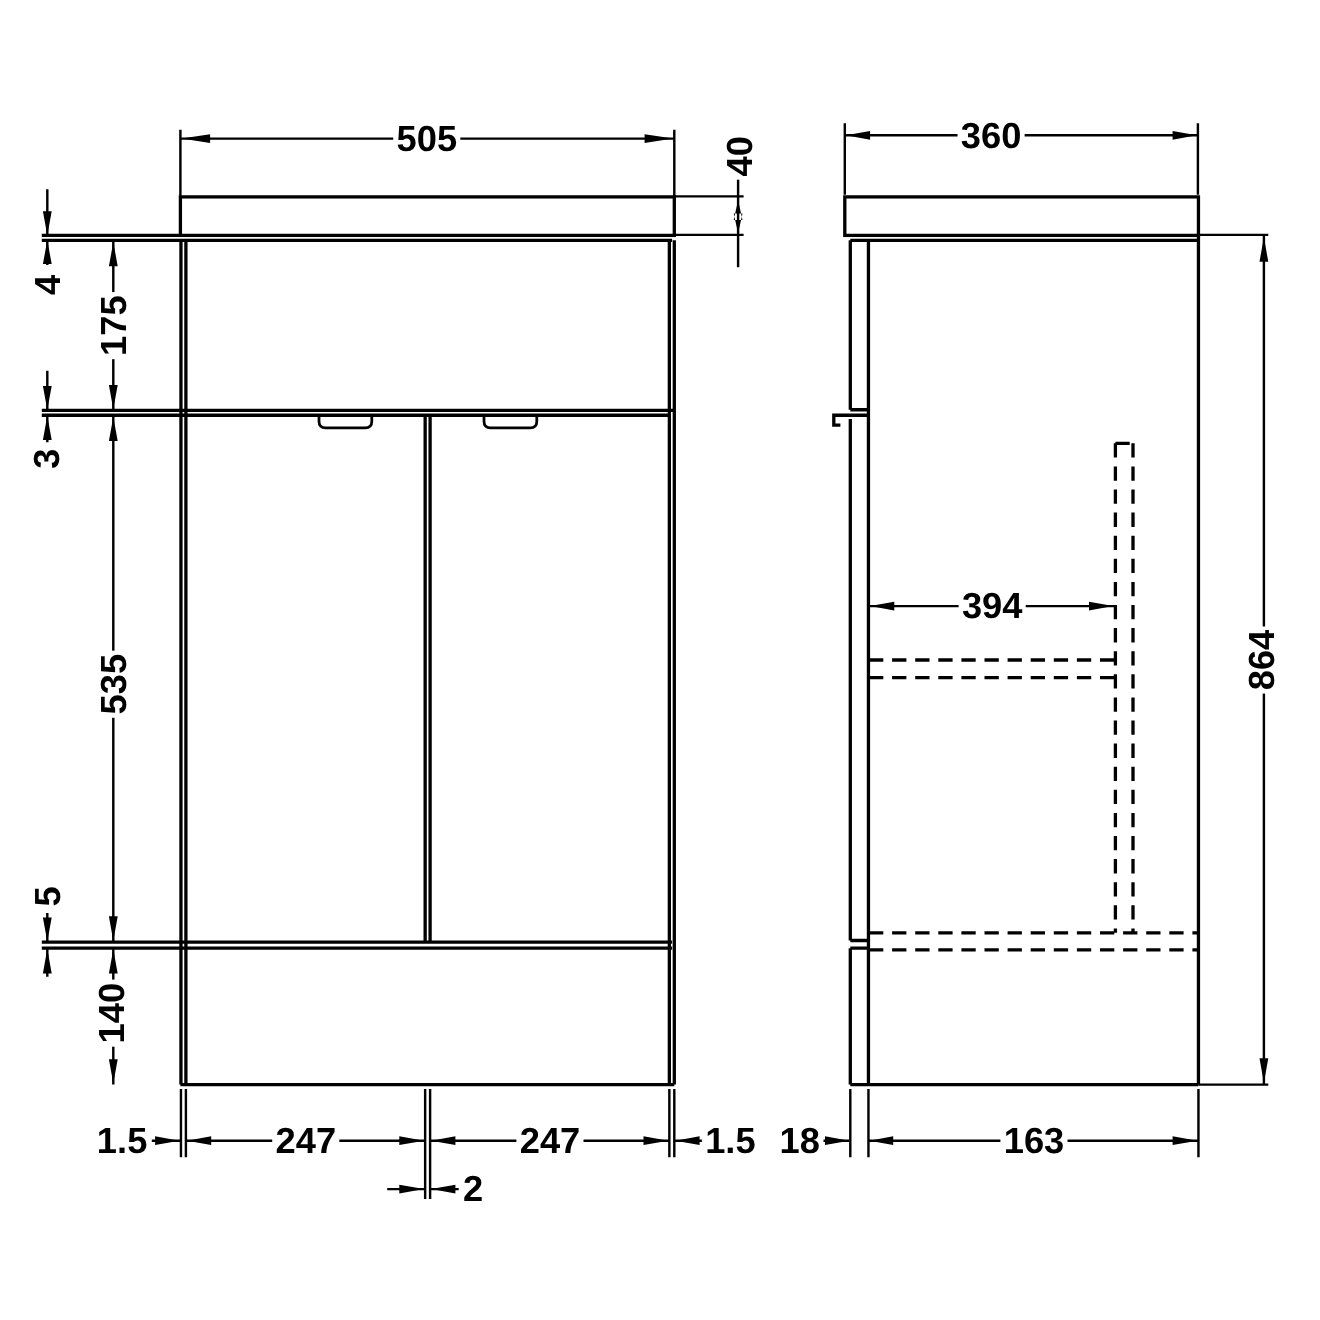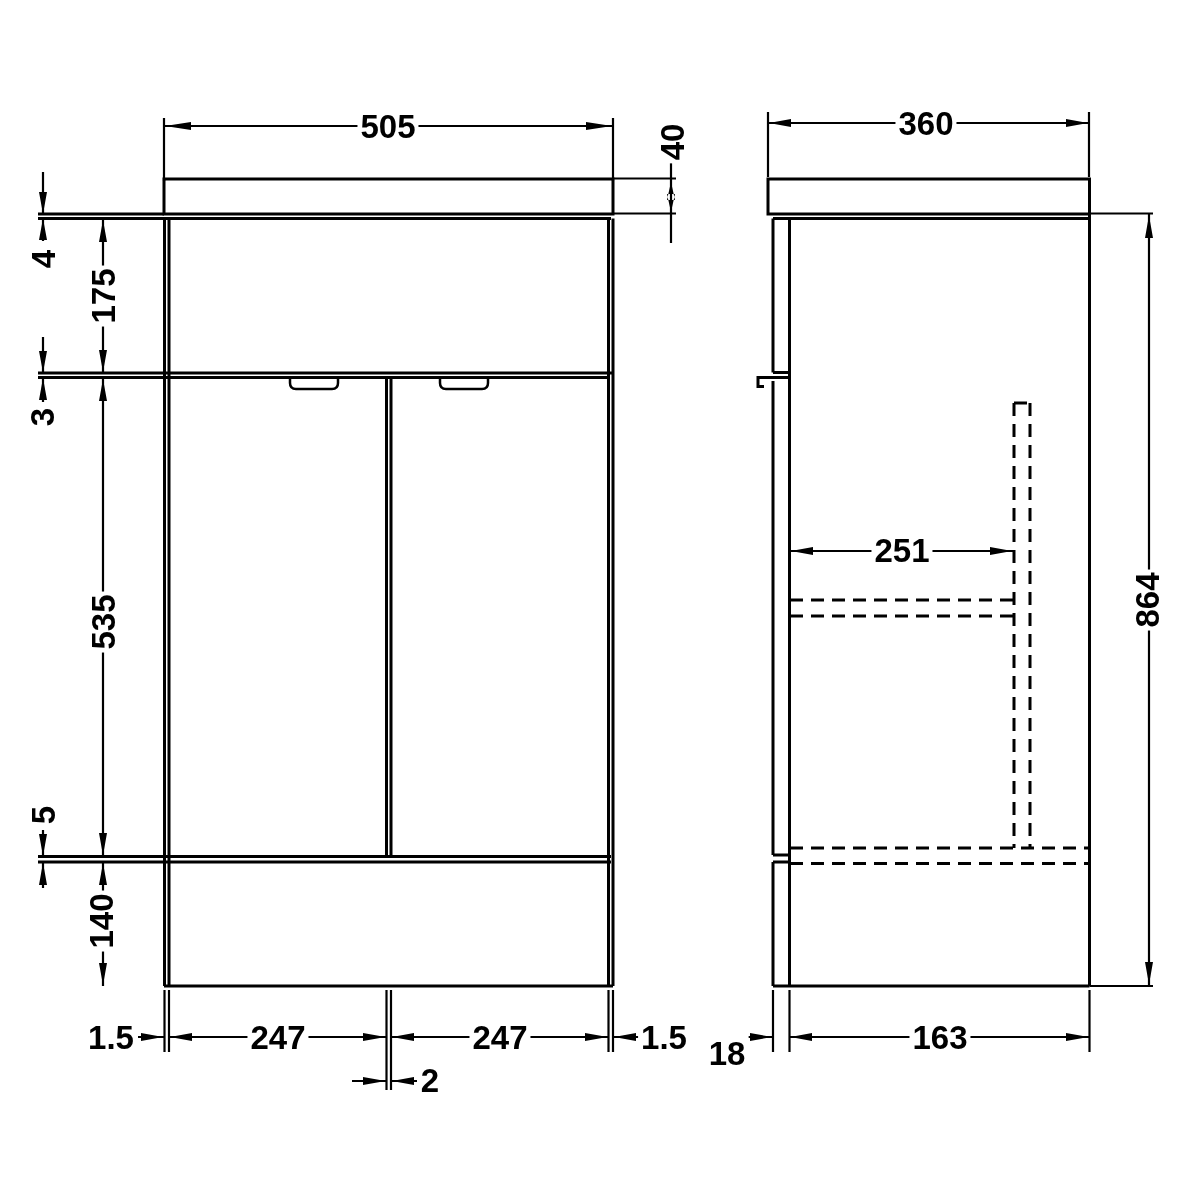--- a/index.html
+++ b/index.html
@@ -136,19 +136,19 @@
   <div class="dim-label rot" style="left:42px; top:417px;">3</div>
   <div class="dim-label rot" style="left:103px; top:622px;">535</div>
   <div class="dim-label rot" style="left:43px; top:815px;">5</div>
   <div class="dim-label rot" style="left:101px; top:921px;">140</div>
   <div class="dim-label" style="left:111px; top:1037px;">1.5</div>
   <div class="dim-label" style="left:278px; top:1037px;">247</div>
   <div class="dim-label" style="left:500px; top:1037px;">247</div>
   <div class="dim-label" style="left:664px; top:1037px;">1.5</div>
   <div class="dim-label" style="left:430px; top:1080px;">2</div>
 
-  <div class="dim-label" style="left:926px; top:123px;">360</div>
-  <div class="dim-label" style="left:902px; top:550px;">251</div>
+  <div class="dim-label" style="left:901px; top:123px;">360</div>
+  <div class="dim-label" style="left:902px; top:550px;">394</div>
   <div class="dim-label rot" style="left:1147px; top:600px;">864</div>
-  <div class="dim-label" style="left:727px; top:1037px;margin-top:16px;">18</div>
+  <div class="dim-label" style="left:727px; top:1037px;">18</div>
   <div class="dim-label" style="left:940px; top:1037px;">163</div>
 
 </div>
 
 </body></html>

